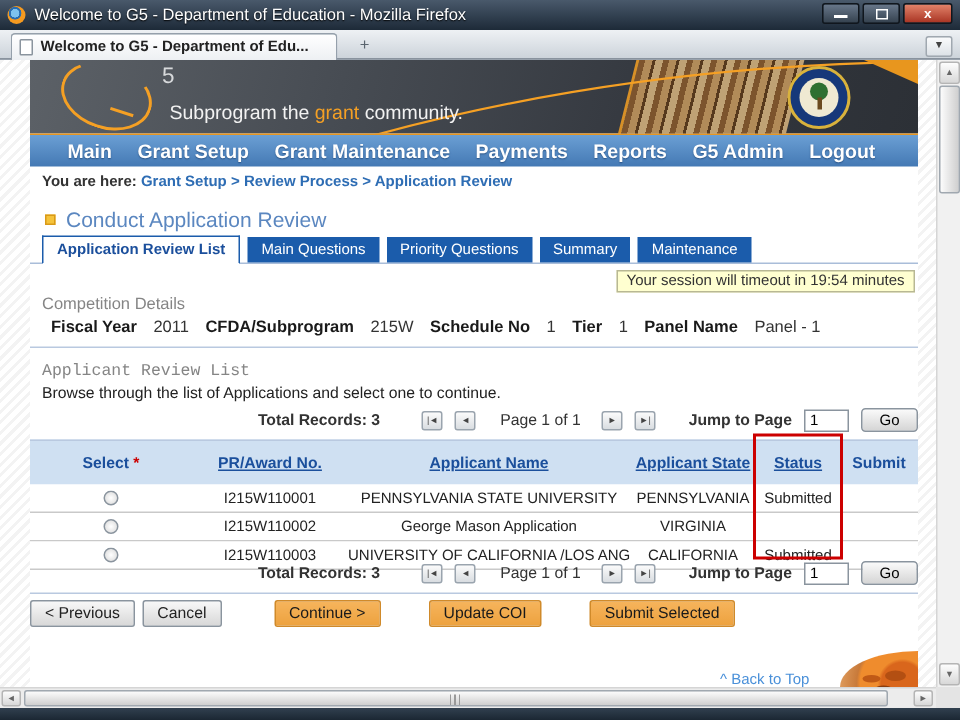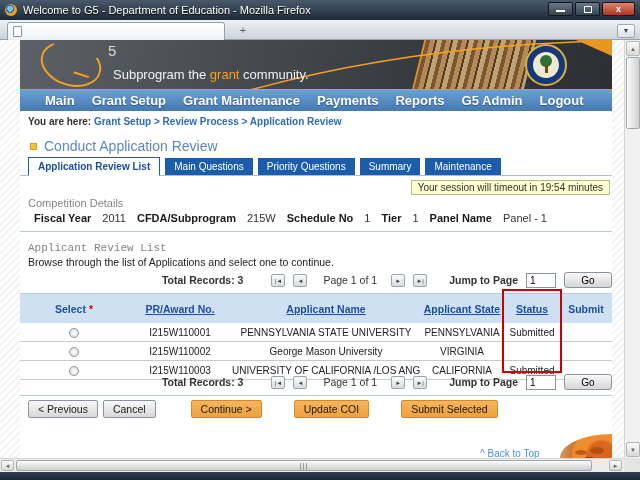--- a/index.html
+++ b/index.html
@@ -99,37 +99,37 @@
 
   .browse-text { position:absolute; top:216px; left:8px; font-size:10.5px; color:#222; }
 
   .pager { position:absolute; left:0; width:592px; height:18px; display:flex; align-items:center; justify-content:flex-end; font-size:10.5px; }
   .pager .total { font-weight:bold; margin-right:28px; }
   .pg-btn { width:14px; height:13px; border:1px solid #9aa4ae; border-radius:2px; background:linear-gradient(#fbfbfb,#d9dde1);
     font-size:6px; color:#444; text-align:center; line-height:12px; margin-right:8px; cursor:pointer; }
   .pager .pagetext { margin:0 14px 0 8px; }
   .pager .jump { font-weight:bold; margin:0 8px 0 14px; }
   .jump-input { width:30px; height:15px; border:1px solid #8a949e; font-size:10px; padding:0 3px; }
-  .go-btn { width:48px; height:16px; border:1px solid #8a949e; border-radius:3px;
+  .go-btn { width:38px; height:16px; border:1px solid #8a949e; border-radius:3px;
     background:linear-gradient(#fafafa,#d5d5d5); font-size:10px; margin-left:8px; cursor:pointer; }
 
   .grid-table { position:absolute; top:253px; left:0; width:592px; }
   .gt-row { display:flex; width:592px; }
   .gt-header { background:#cfe0f2; height:30px; align-items:center; border-top:1px solid #b9c9e0; }
   .gt-header .cell { font-size:10.5px; font-weight:bold; color:#1b4f9c; }
   .gt-header .cell a { color:#1b4f9c; text-decoration:underline; cursor:pointer; }
   .req { color:#cc0000; }
   .gt-data { height:19px; align-items:center; border-bottom:1px solid #c9c9c9; background:#fff; }
   .cell { text-align:center; font-size:10px; color:#222; overflow:hidden; white-space:nowrap; }
   .c-select{width:108px;} .c-pr{width:104px;} .c-name{width:188px;} .c-state{width:84px;} .c-status{width:56px;} .c-submit{width:52px;}
   .radio { display:inline-block; width:10px; height:10px; border-radius:50%; border:1px solid #8a949e;
     background:radial-gradient(#ffffff,#d8d8d8); cursor:pointer; vertical-align:middle; }
   .red-box { position:absolute; left:482px; top:249px; width:60px; height:84px; border:2px solid #cc0000; z-index:5; pointer-events:none; }
 
-  .buttons-row { position:absolute; top:360px; left:8px; display:flex; align-items:center; }
+  .buttons-row { position:absolute; top:360px; left:0; display:flex; align-items:center; }
   .btn { height:18px; font-size:10.5px; border-radius:2px; cursor:pointer; padding:0 9px; }
   .btn-gray { background:linear-gradient(#f8f8f8,#d8d8d8); border:1px solid #8a949e; color:#222; margin-right:5px; }
   .btn-orange { background:linear-gradient(#f6b45c,#eda23f); border:1px solid #d08a2a; color:#1a1a1a; }
   .sp30{margin-left:30px;} .sp32{margin-left:32px;}
 
   .back-top { position:absolute; top:408px; left:460px; font-size:10px; color:#4a90d9; cursor:pointer; }
   .corner-art { position:absolute; right:0; bottom:0; width:52px; height:24px; border-top-left-radius:100%;
     background:radial-gradient(circle at 80% 90%, #d9661c 0 30%, #ef8c2d 35% 60%, #c87a3a 65%, #e8a96b 100%); }
   .corner-art:after { content:""; position:absolute; right:8px; bottom:4px; width:14px; height:7px;
     background:#b34f12; border-radius:50%; box-shadow:-16px 2px 0 -1px #c05a16, -8px 8px 0 -2px #8a3c0e; }
@@ -149,20 +149,21 @@
       <div class="win-btn">
           <span class="glyph-max"></span>
         </div>
       <div class="win-btn close">x</div>
     </div>
   </div>
 
   <div class="tabbar">
     <div class="browser-tab">
       <span class="page-icon"></span>
+      <span class="tab-label">Welcome to G5 - Department of Edu...</span>
     </div>
     <div class="newtab-btn">+</div>
     <div class="tablist-btn">▼</div>
   </div>
 
   <div class="viewport">
     <div class="content">
 
       <div class="banner">
         <div class="bookshelf"></div>
@@ -258,21 +259,21 @@
           <div class="cell c-select"><span class="radio"></span></div>
           <div class="cell c-pr">I215W110001</div>
           <div class="cell c-name">PENNSYLVANIA STATE UNIVERSITY</div>
           <div class="cell c-state">PENNSYLVANIA</div>
           <div class="cell c-status">Submitted</div>
           <div class="cell c-submit"></div>
         </div>
         <div class="gt-row gt-data">
           <div class="cell c-select"><span class="radio"></span></div>
           <div class="cell c-pr">I215W110002</div>
-          <div class="cell c-name">George Mason University</div>
+          <div class="cell c-name">George Mason Application</div>
           <div class="cell c-state">VIRGINIA</div>
           <div class="cell c-status"></div>
           <div class="cell c-submit"></div>
         </div>
         <div class="gt-row gt-data">
           <div class="cell c-select"><span class="radio"></span></div>
           <div class="cell c-pr">I215W110003</div>
           <div class="cell c-name">UNIVERSITY OF CALIFORNIA /LOS ANGELES</div>
           <div class="cell c-state">CALIFORNIA</div>
           <div class="cell c-status">Submitted</div>

